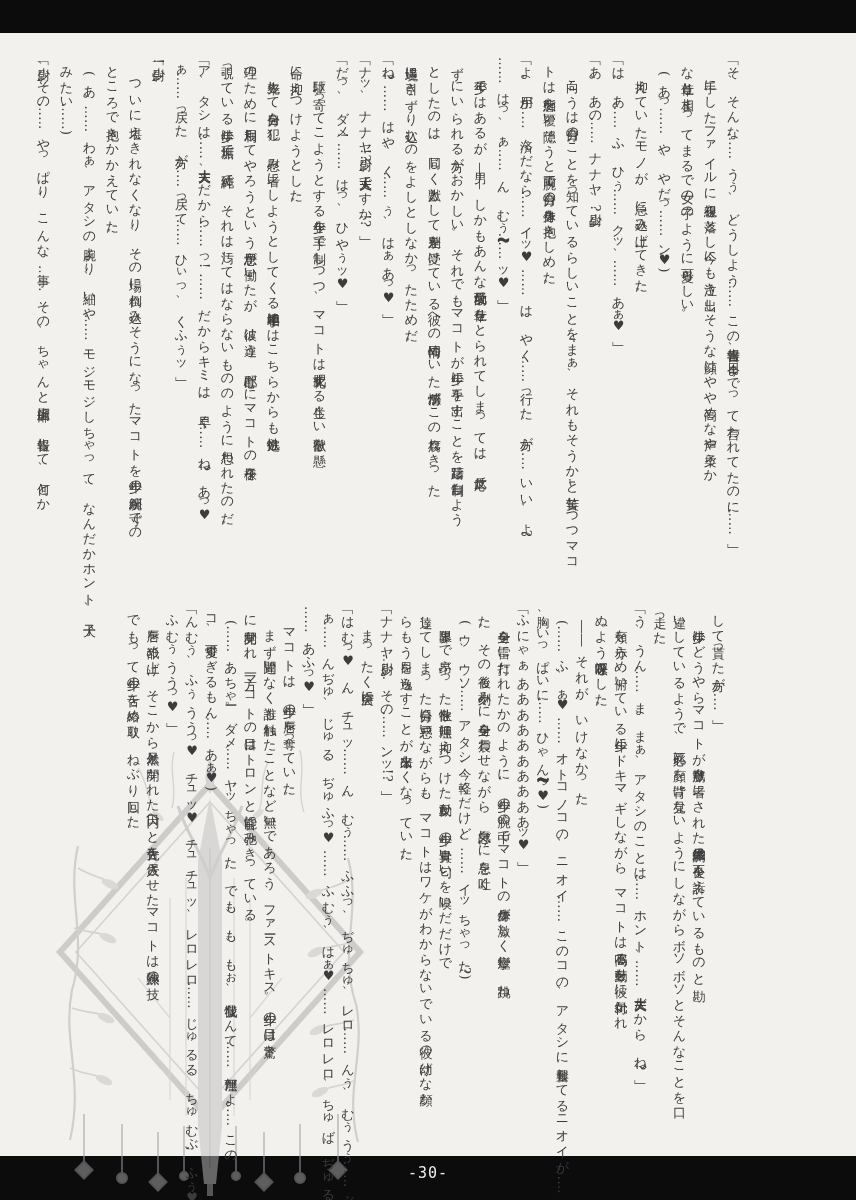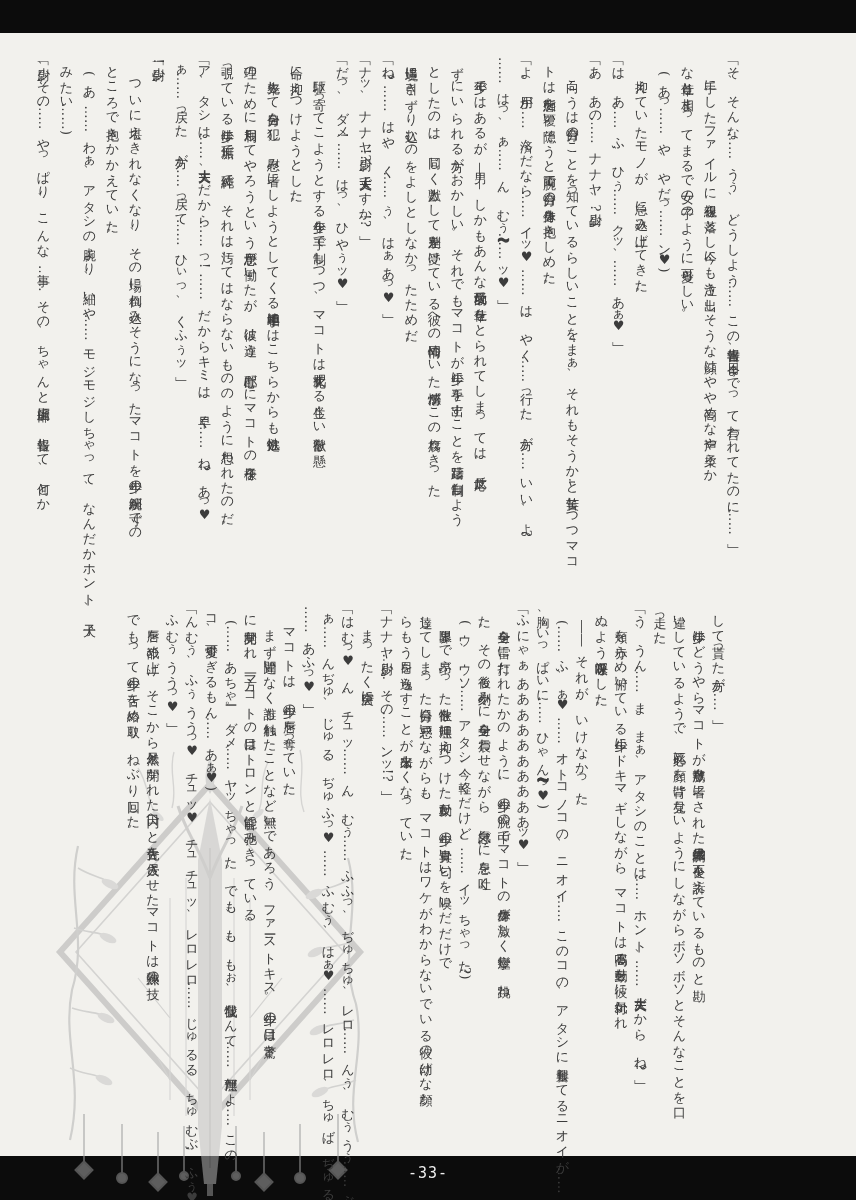--- a/index.html
+++ b/index.html
@@ -174,15 +174,15 @@
       <div class="tcol indent">(……あちゃー。ダメ……ヤッちゃった。でも、も、もぉ、我慢なんて……無理だよ……この</div>
       <div class="tcol">コ、可愛すぎるもん……あぁ♥)</div>
       <div class="tcol">「んむぅ、ふぅううっ♥ チュッ♥ チュチュッ、レロレロ……じゅるる、ちゅむぶ、ふぅ♥</div>
       <div class="tcol">ふむぅううっ♥」</div>
       <div class="tcol indent">唇を舐め上げ、そこから呆然と開かれた口内へと舌先を侵入させたマコトは熟練の技</div>
       <div class="tcol">でもって少年の舌を絡め取り、ねぶり回した。</div>
     </div>
 
   <div class="bar-bottom"></div>
 
-  <div class="page-number">-33-</div>
+  <div class="page-number">-30-</div>
 
 </div>
 
 </body></html>

